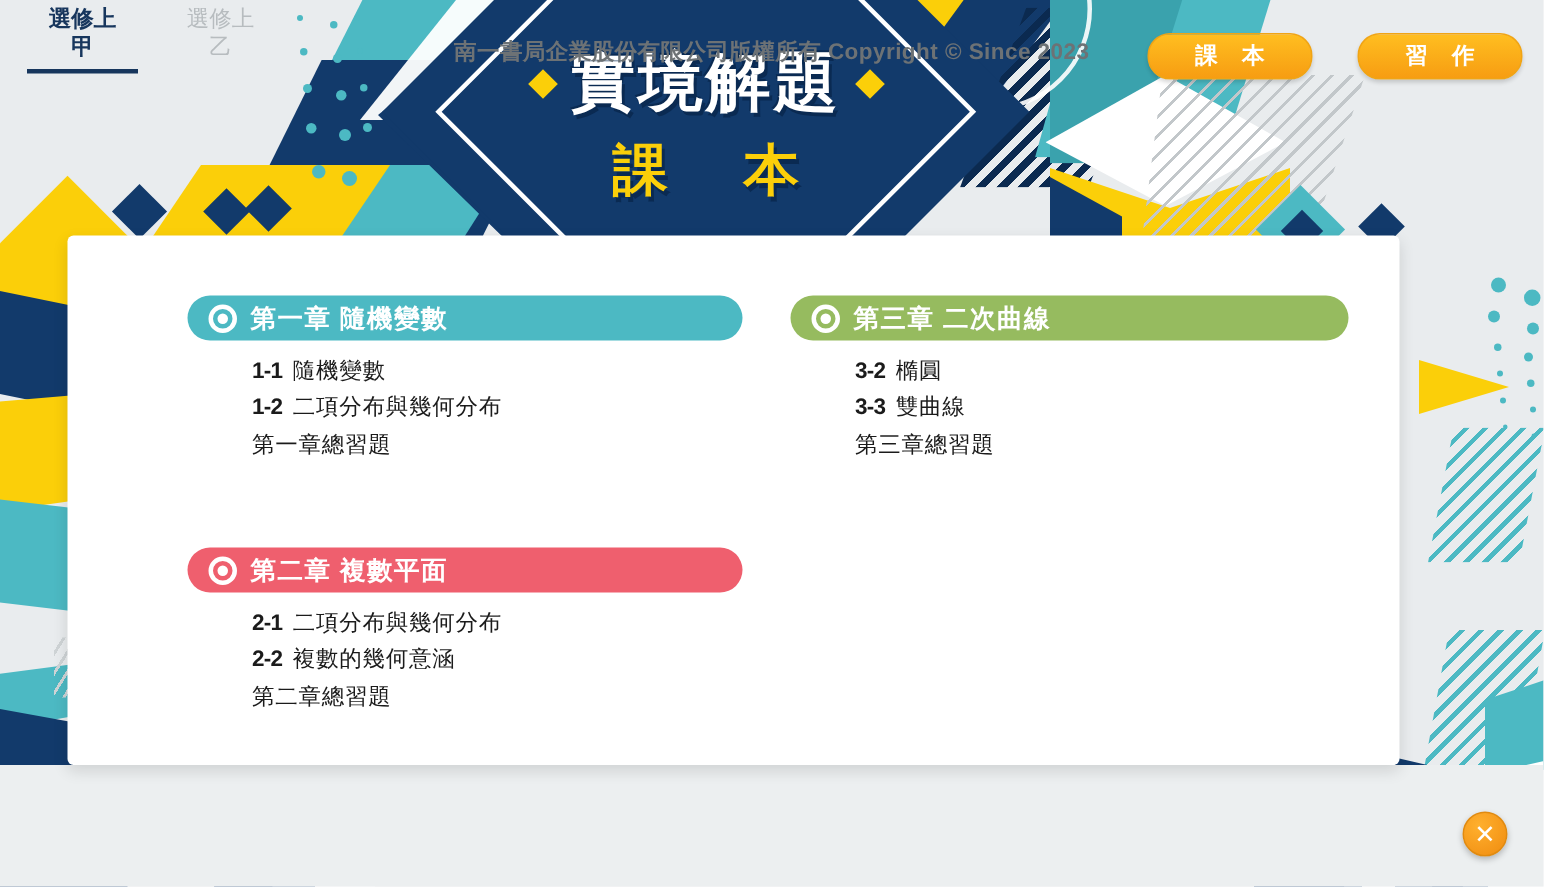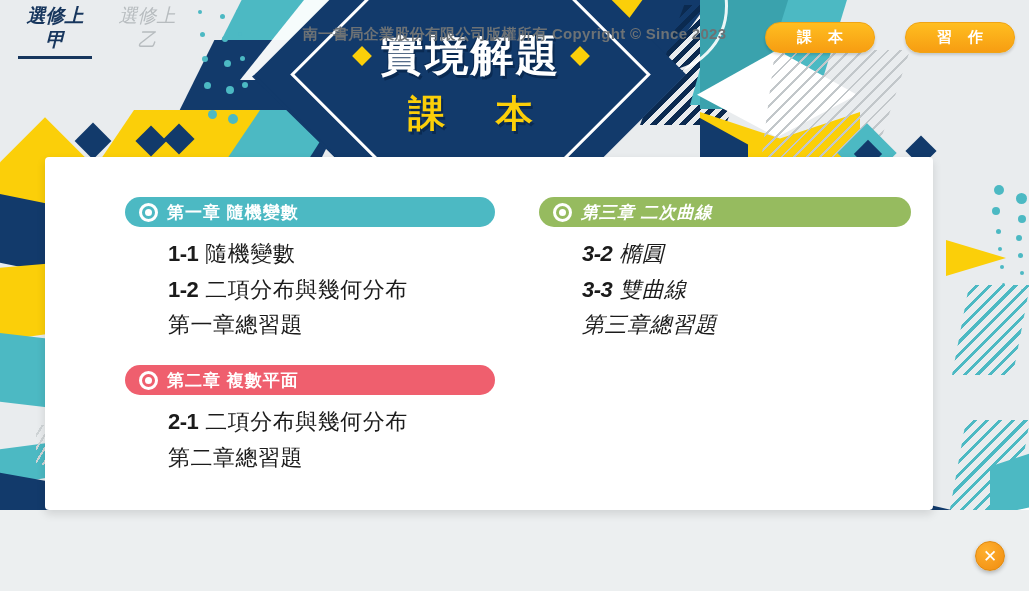--- a/index.html
+++ b/index.html
@@ -79,22 +79,22 @@
     clip-path:polygon(50% 50%,100% 40%,100% 100%,10% 100%);
     opacity:.9;
   }
 
   .dots{position:absolute;}
   .dot{position:absolute;border-radius:50%;background:#4cb9c3;}
 
   
   .tabs{position:absolute;left:18px;top:4px;display:flex;gap:18px;z-index:40;}
   .tab{
-    width:74px;text-align:center;font-size:19px;font-weight:bold;
-    line-height:1.25;padding-bottom:4px;cursor:pointer;font-style:italic;
+    width:74px;text-align:center;font-size:15px;font-weight:bold;
+    line-height:1.25;padding-bottom:4px;cursor:pointer;
   }
   .tab.active{color:#17365d;border-bottom:3px solid #17365d;}
   .tab.idle{color:#b7bcbf;font-weight:normal;}
 
   .pillbtns{position:absolute;right:14px;top:22px;display:flex;gap:30px;z-index:40;}
   .pillbtn{
     width:108px;height:29px;border-radius:15px;
     background:linear-gradient(#ffbe20,#f79d12);
     border:1px solid #f0a415;
     color:#ffffff;font-size:15px;font-weight:bold;letter-spacing:6px;
@@ -125,21 +125,21 @@
     display:flex;align-items:center;justify-content:center;margin-right:9px;
     flex:0 0 auto;
   }
   .ch-icon i{display:block;width:7px;height:7px;border-radius:50%;background:#ffffff;}
   .ch-title{
     color:#ffffff;font-size:17px;font-weight:bold;letter-spacing:1px;
     white-space:nowrap;
   }
   .ch-list{margin-top:9px;padding-left:43px;}
   .ch-item{
-    display:flex;align-items:baseline;font-size:22px;color:#1b1b1b;
+    display:flex;align-items:baseline;font-size:15px;color:#1b1b1b;
     line-height:1.62;white-space:nowrap;cursor:pointer;
   }
   .ch-num{font-weight:bold;margin-right:7px;letter-spacing:-0.5px;}
   .ch-name{font-weight:normal;letter-spacing:.5px;}
   .ch-item.summary .ch-name{margin-left:0;}
 
   
   .footer{
     position:absolute;left:0;bottom:0;width:100%;height:81px;z-index:28;
     background:#eceff0;
@@ -316,31 +316,35 @@
             <span class="ch-icon">
                 <i></i>
               </span>
             <span class="ch-title">第二章 複數平面</span>
           </div>
           <div class="ch-list">
             <div class="ch-item">
               <span class="ch-num">2-1</span>
               <span class="ch-name">二項分布與幾何分布</span>
             </div>
+            <div class="ch-item">
+              <span class="ch-num">2-2</span>
+              <span class="ch-name">複數的幾何意涵</span>
+            </div>
             <div class="ch-item summary">
               <span class="ch-name">第二章總習題</span>
             </div>
           </div>
         </div>
 
       </div>
 
       <div class="col col-right">
 
-        <div class="chapter" style="left:24px;top:40px;width:372px;font-style:italic;">
+        <div class="chapter" style="left:12px;top:40px;width:372px;">
           <div class="ch-head" style="background:#96bb5f;">
             <span class="ch-icon">
                 <i></i>
               </span>
             <span class="ch-title">第三章 二次曲線</span>
           </div>
           <div class="ch-list">
             <div class="ch-item">
               <span class="ch-num">3-2</span>
               <span class="ch-name">橢圓</span>

